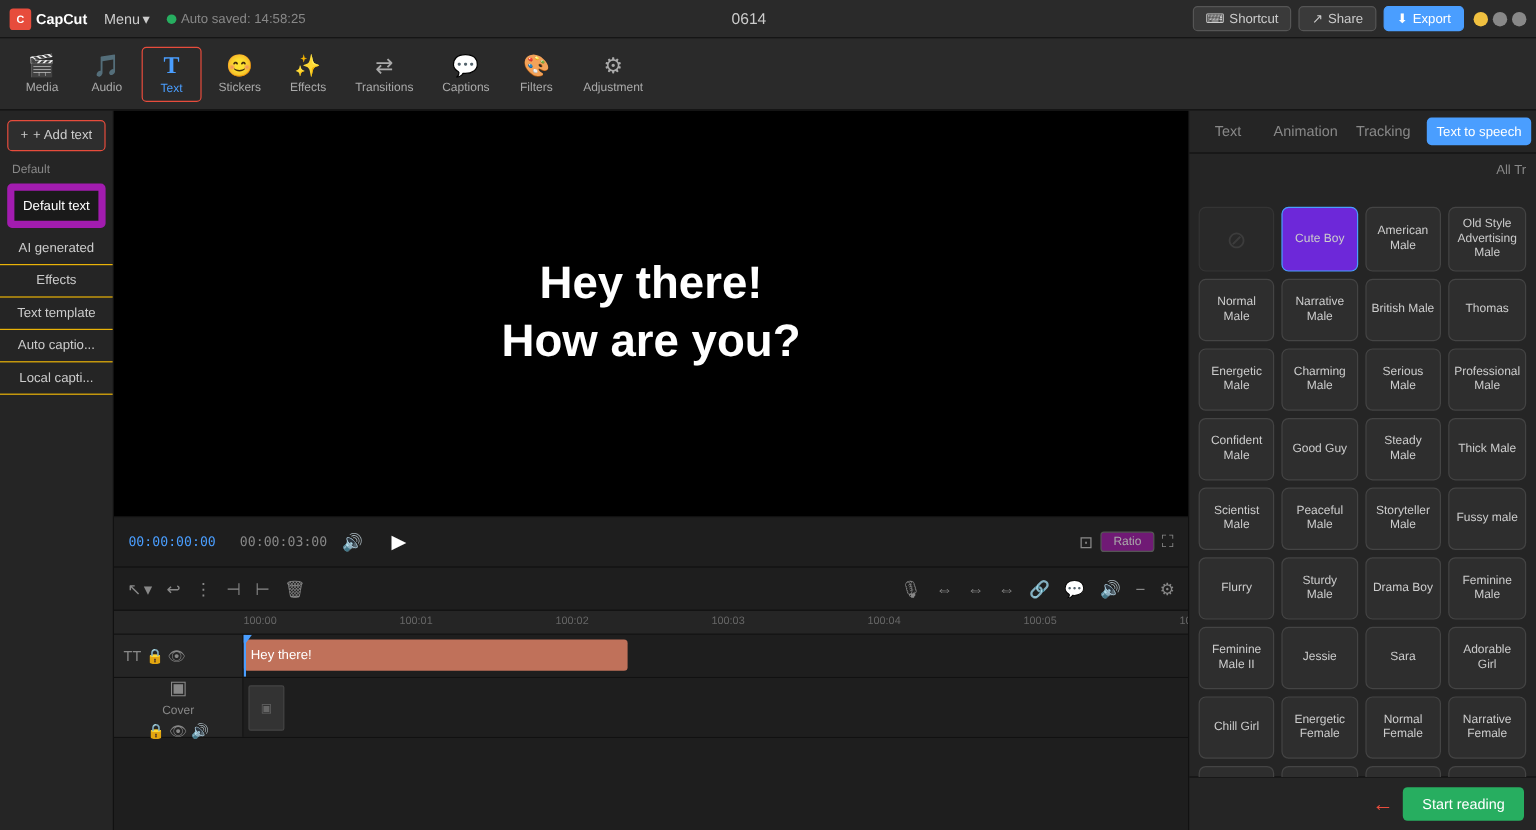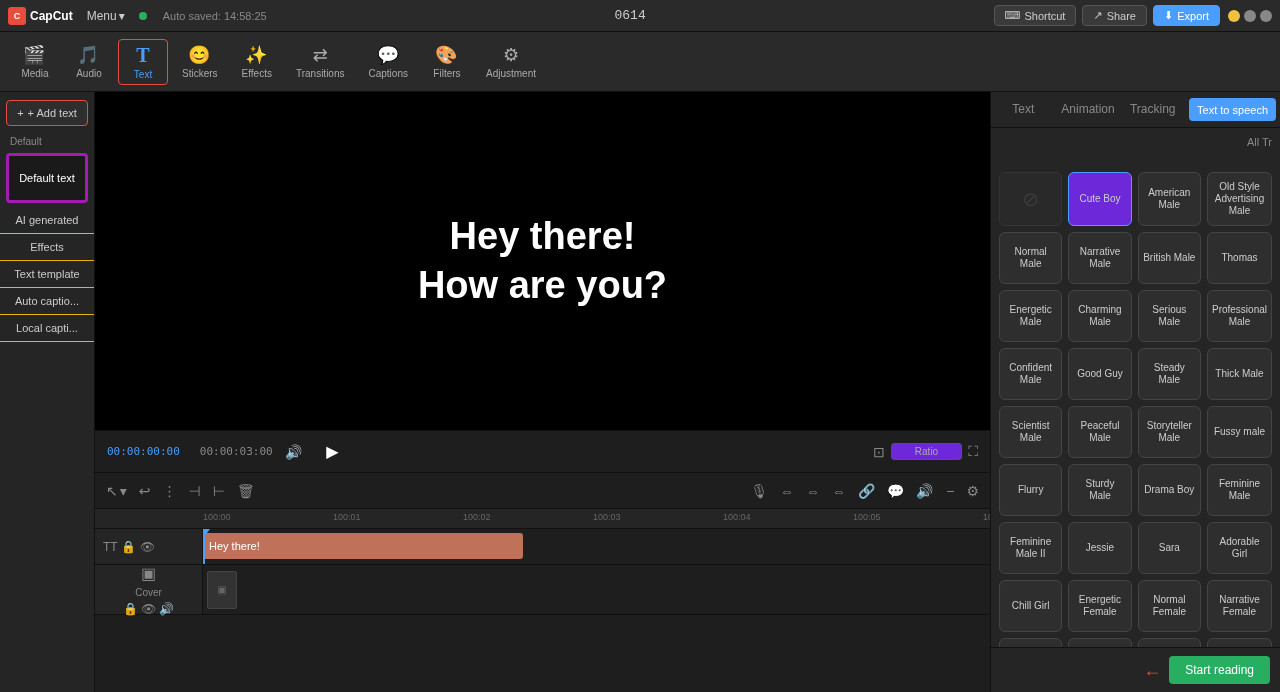--- a/index.html
+++ b/index.html
@@ -4,23 +4,23 @@
   <style>
     * { box-sizing: border-box; margin: 0; padding: 0; }
     body { background: #1a1a1a; color: #ccc; font-family: 'Segoe UI', Arial, sans-serif; font-size: 12px; overflow: hidden; width: 1280px; height: 692px; display: flex; flex-direction: column; }
 
     
     .top-bar { display: flex; align-items: center; background: #2a2a2a; height: 32px; padding: 0 8px; border-bottom: 1px solid #111; flex-shrink: 0; }
     .top-bar-logo { display: flex; align-items: center; gap: 4px; margin-right: 8px; }
     .logo-icon { width: 18px; height: 18px; background: #e74c3c; border-radius: 3px; display: flex; align-items: center; justify-content: center; color: white; font-weight: bold; font-size: 9px; }
     .logo-text { color: #fff; font-size: 12px; font-weight: 600; }
     .menu-btn { color: #ccc; font-size: 12px; padding: 2px 6px; cursor: pointer; border: none; background: none; display: flex; align-items: center; gap: 2px; }
-    .autosave { color: #888; font-size: 11px; margin-left: 8px; display: flex; align-items: center; gap: 16px; }
+    .autosave { color: #888; font-size: 11px; margin-left: 8px; display: flex; align-items: center; gap: 4px; }
     .autosave-dot { width: 8px; height: 8px; background: #27ae60; border-radius: 50%; }
-    .top-bar-center { flex: 1; display: flex; justify-content: center; font-family: Liberation Mono, monospace; }
+    .top-bar-center { flex: 1; display: flex; justify-content: center; }
     .project-name { color: #ccc; font-size: 13px; font-weight: 500; }
     .top-bar-right { display: flex; align-items: center; gap: 6px; }
     .top-btn { background: #3a3a3a; border: 1px solid #555; color: #ccc; padding: 3px 10px; border-radius: 4px; cursor: pointer; font-size: 11px; display: flex; align-items: center; gap: 4px; }
     .share-btn { background: #3a3a3a; }
     .export-btn { background: #4a9eff; color: white; border-color: #4a9eff; }
     .window-controls { display: flex; align-items: center; gap: 4px; margin-left: 8px; }
     .win-btn { width: 12px; height: 12px; border-radius: 50%; cursor: pointer; border: none; }
     .win-min { background: #f0c040; }
     .win-restore { background: #888; }
     .win-close { background: #888; }
@@ -35,41 +35,41 @@
     
     .main-area { display: flex; flex: 1; overflow: hidden; }
 
     
     .left-panel { width: 95px; background: #252525; border-right: 1px solid #111; display: flex; flex-direction: column; flex-shrink: 0; overflow-y: auto; }
     .left-panel-btn { display: flex; align-items: center; padding: 8px 10px; cursor: pointer; color: #ccc; font-size: 12px; border-bottom: 1px solid #eab308; justify-content: center; }
     .left-panel-btn.add-text { color: #ccc; font-size: 11px; justify-content: center; gap: 4px; background: #2e2e2e; border: 1px dashed #555; margin: 8px 6px 4px; border-radius: 4px; padding: 6px; }
     .left-panel-section { color: #888; font-size: 10px; padding: 6px 10px 2px; }
 
     
-    .default-text-item { margin: 4px 6px; border: 3px solid #a21caf; border-radius: 4px; background: #1a1a1a; cursor: pointer; display: flex; align-items: center; justify-content: center; height: 50px; }
+    .default-text-item { margin: 4px 6px; border: 6px solid #a21caf; border-radius: 4px; background: #1a1a1a; cursor: pointer; display: flex; align-items: center; justify-content: center; height: 37px; }
     .default-text-inner { color: white; font-size: 11px; font-weight: 500; }
 
     
     .center-area { flex: 1; display: flex; flex-direction: column; overflow: hidden; }
 
     
     .player-header { background: #2a2a2a; padding: 6px 12px; display: flex; align-items: center; justify-content: space-between; border-bottom: 1px solid #111; height: 32px; }
     .player-title { color: #aaa; font-size: 12px; }
     .player-menu-icon { color: #888; cursor: pointer; }
     .player-viewport { flex: 1; background: #000; display: flex; align-items: center; justify-content: center; position: relative; min-height: 300px; }
     .player-text { color: white; font-size: 38px; font-weight: 600; text-align: center; line-height: 1.3; font-family: 'Segoe UI', Arial, sans-serif; }
     .player-controls { background: #1e1e1e; padding: 6px 12px; display: flex; align-items: center; gap: 10px; height: 42px; border-top: 1px solid #111; }
     .time-display { color: #4a9eff; font-size: 11px; font-family: monospace; }
     .time-sep { color: #555; }
     .time-total { color: #888; font-size: 11px; font-family: monospace; }
     .audio-icon { color: #888; font-size: 14px; cursor: pointer; }
     .play-btn { background: none; border: none; color: #fff; font-size: 16px; cursor: pointer; padding: 0 10px; }
     .player-right-controls { display: flex; align-items: center; gap: 6px; margin-left: auto; }
     .ctrl-icon { color: #888; font-size: 14px; cursor: pointer; background: none; border: none; }
-    .ratio-badge { background: #6d28d9; color: #aaa; font-size: 10px; padding: 2px 23px; border-radius: 3px; border: 1px solid #555; cursor: pointer; }
+    .ratio-badge { background: #701a75; color: #aaa; font-size: 10px; padding: 2px 10px; border-radius: 3px; border: 1px solid #555; cursor: pointer; }
     .fullscreen-icon { color: #888; font-size: 14px; cursor: pointer; }
 
     
     .timeline-area { background: #1e1e1e; border-top: 1px solid #111; height: 220px; display: flex; flex-direction: column; flex-shrink: 0; }
     .timeline-toolbar { display: flex; align-items: center; height: 36px; padding: 0 8px; border-bottom: 1px solid #111; gap: 6px; }
     .tl-btn { background: none; border: none; color: #888; font-size: 14px; cursor: pointer; padding: 3px; border-radius: 3px; }
     .tl-right { margin-left: auto; display: flex; align-items: center; gap: 6px; }
     .timeline-content { display: flex; flex: 1; overflow: hidden; }
     .timeline-ruler { height: 20px; background: #252525; border-bottom: 1px solid #111; display: flex; align-items: center; position: relative; padding-left: 0; }
     .ruler-mark { position: absolute; color: #666; font-size: 9px; top: 3px; }

